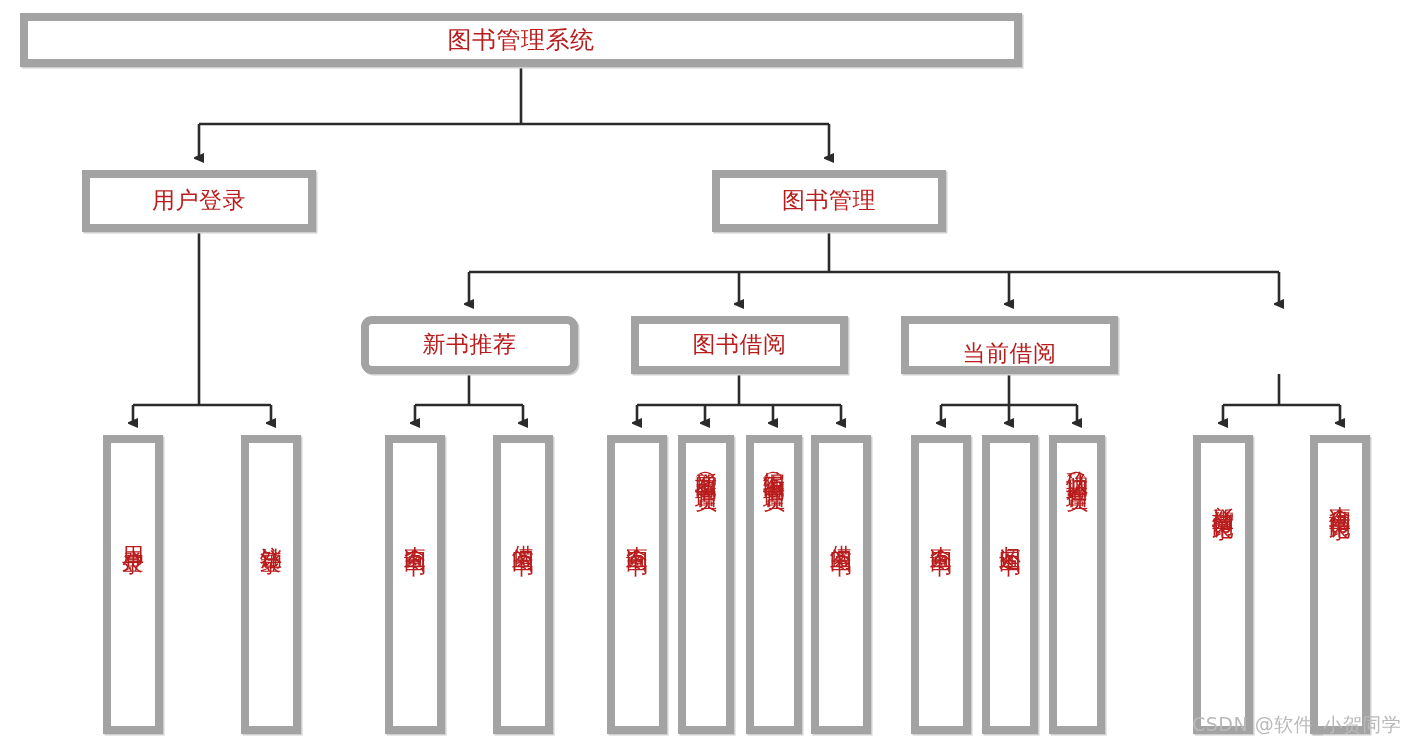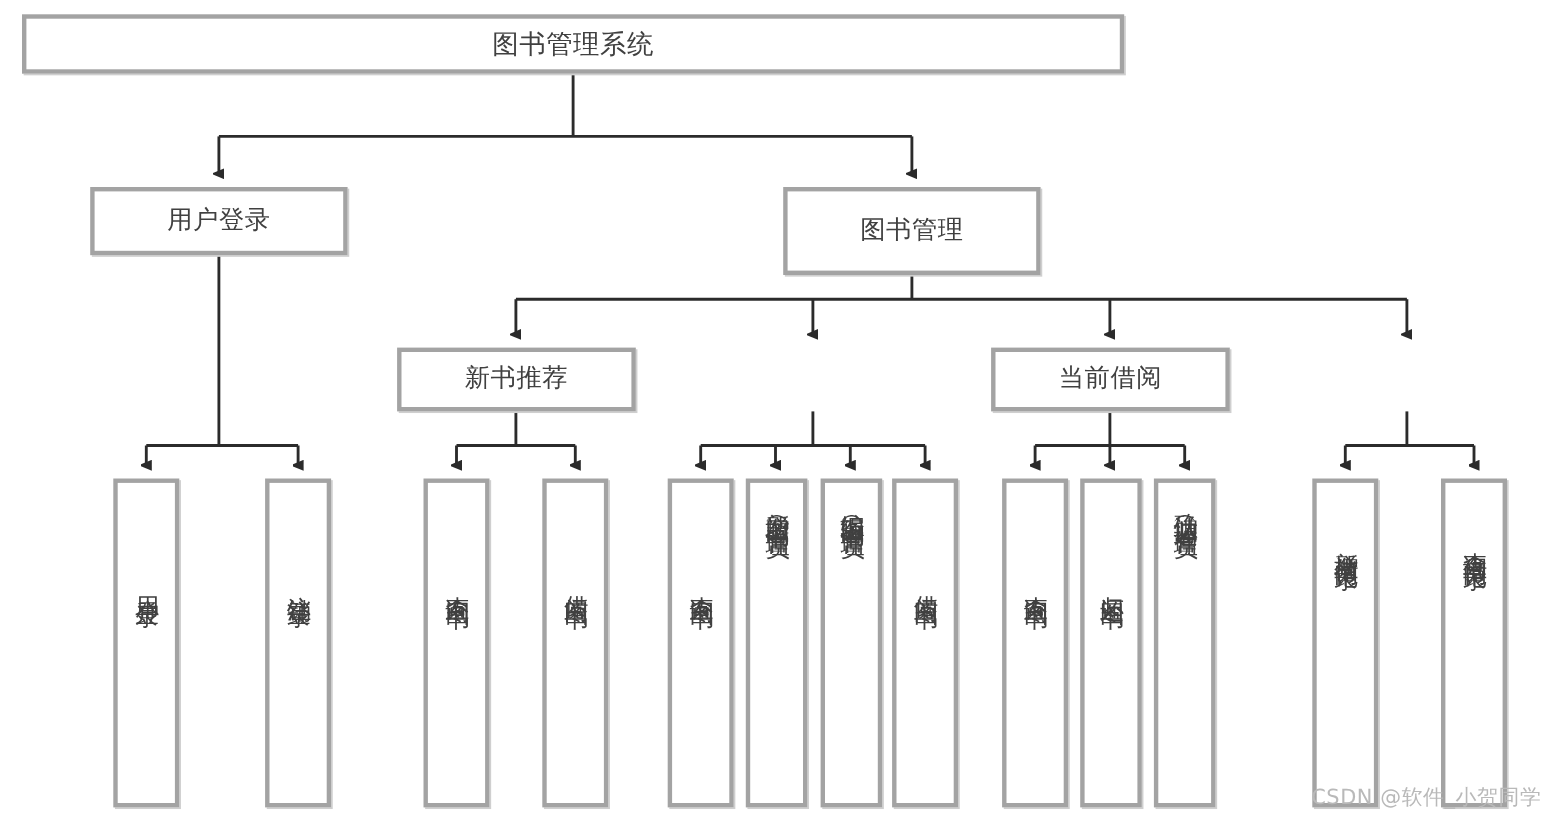--- a/index.html
+++ b/index.html
@@ -23,26 +23,26 @@
     left: 0;
     top: 0;
     width: 1405px;
     height: 747px;
     pointer-events: none;
   }
   .node {
     position: absolute;
     box-sizing: border-box;
     background: #ffffff;
-    border: 4px solid #a3a3a3;
+    border: 8px solid #a3a3a3;
     box-shadow: 1.5px 1.5px 0 0 #cfcfcf;
     display: flex;
     align-items: center;
     justify-content: center;
-    color: #404040;
+    color: #b91c1c;
   }
   .node-label {
     display: block;
     text-align: center;
     white-space: nowrap;
     line-height: 1.1;
   }
   
   .node.horiz .node-label {
     writing-mode: horizontal-tb;
@@ -141,28 +141,31 @@
     </g>
   </svg>
 
   <div class="node horiz root" style="left:20px; top:13px; width:1002px; height:54px;">
     <span class="node-label">图书管理系统</span>
   </div>
 
   <div class="node horiz" style="left:82px; top:170px; width:234px; height:62px;">
     <span class="node-label">用户登录</span>
   </div>
-  <div class="node horiz" style="left:712px; top:170px; width:234px; height:80px;">
+  <div class="node horiz" style="left:712px; top:170px; width:234px; height:62px;">
     <span class="node-label">图书管理</span>
   </div>
 
-  <div class="node horiz" style="left:361px; top:316px; width:217px; height:58px;">
+  <div class="node horiz" style="left:361px; top:316px; width:217px; height:58px;border-radius:11px;">
     <span class="node-label">新书推荐</span>
   </div>
-  <div class="node horiz" style="left:901px; top:316px; width:217px; height:58px;">
+  <div class="node horiz" style="left:631px; top:316px; width:217px; height:58px;">
+    <span class="node-label">图书借阅</span>
+  </div>
+  <div class="node horiz" style="left:901px; top:316px; width:217px; height:58px;align-items:flex-end;">
     <span class="node-label">当前借阅</span>
   </div>
 
   <div class="node leaf center" style="left:103px; top:435px; width:60px; height:299px; padding-top:85px;">
     <span class="node-label">用户登录</span>
   </div>
   <div class="node leaf center" style="left:241px; top:435px; width:60px; height:299px; padding-top:85px;">
     <span class="node-label">注销登录</span>
   </div>
 

